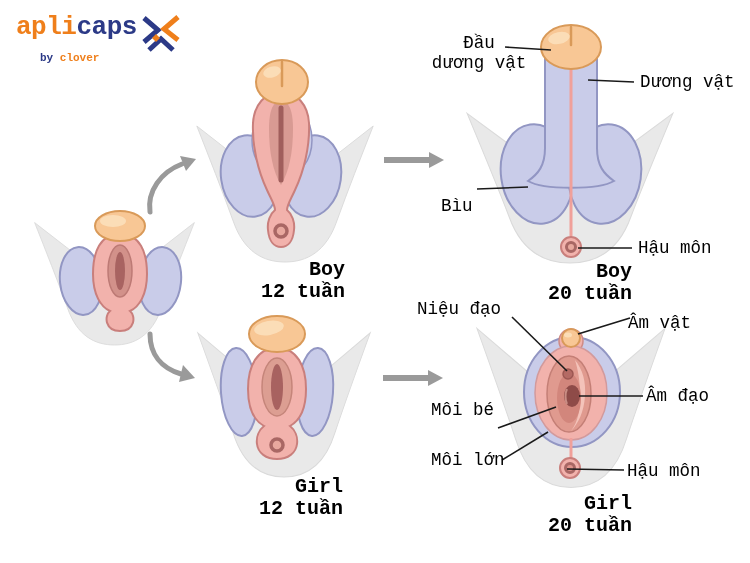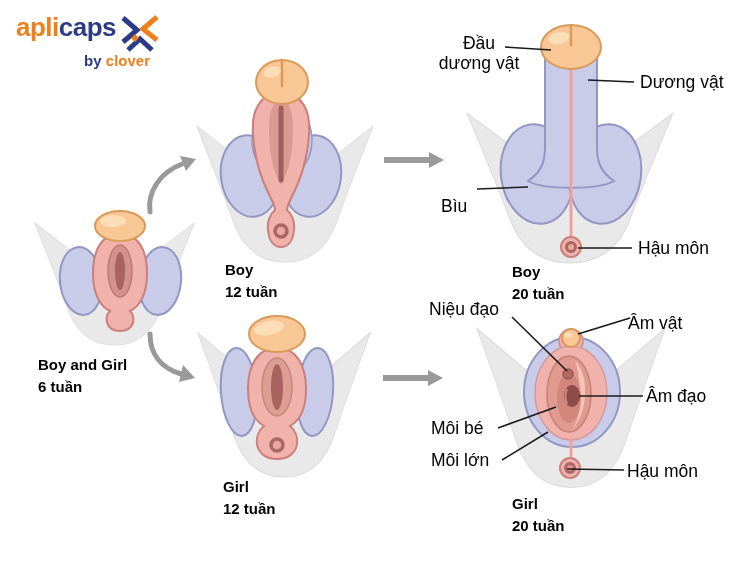--- a/index.html
+++ b/index.html
@@ -1,51 +1,51 @@
 <!DOCTYPE html>
 <html><head>
 <meta charset="utf-8">
 <style>
   html,body { margin:0; padding:0; background:#fff; }
   #canvas {
     position:relative; width:750px; height:563px; background:#ffffff;
-    font-family:Liberation Sans, sans-serif; overflow:hidden;border-radius:27px;
+    font-family:Liberation Mono, monospace; overflow:hidden;border-radius:27px;
   }
   #art { position:absolute; left:0; top:0; }
 
   
   .bg     { fill:#e9e9e9; stroke:#dadada; stroke-width:1; }
   .lav    { fill:#c9cce9; stroke:#9296c3; stroke-width:2; }
   .pink   { fill:#f2b2ac; stroke:#c97f7c; stroke-width:2; }
   .orange { fill:#f8c795; stroke:#d99a59; stroke-width:2; }
   .hl     { fill:#fbe0bd; opacity:.85; stroke:none; }
   .arrowline  { stroke:#9a9a9a; stroke-width:5; fill:none; stroke-linecap:round; }
   .arrowline2 { stroke:#9a9a9a; stroke-width:6; fill:none; }
   .arrowhead  { fill:#9a9a9a; stroke:none; }
   .leaders line { stroke:#1a1a1a; stroke-width:1.6; }
 
   
   .caption {
-    position:absolute; text-align:left; color:#000; font-weight:bold;
-    font-size:15px; line-height:22px; white-space:nowrap;
+    position:absolute; text-align:right; color:#000; font-weight:bold;
+    font-size:20px; line-height:22px; white-space:nowrap;
   }
   .callout {
     position:absolute; color:#000; font-size:17.5px; line-height:20px;
     white-space:nowrap;
   }
   .callout.center { text-align:center; }
 
   
   .logo { position:absolute; left:16px; top:12px; }
   .logo-row { display:flex; align-items:flex-start; }
   .logo-word { font-weight:bold; font-size:26px; letter-spacing:-0.5px; line-height:30px; }
   .lg-o { color:#ef7f1b; }
   .lg-n { color:#2c3a87; }
   .logo-mark { margin-left:2px; margin-top:0px; }
-  .logo-byline { font-weight:bold; font-size:15px; text-align:right; width:110px; margin-left:24px; margin-top:-2px; }
+  .logo-byline { font-weight:bold; font-size:11px; text-align:left; width:110px; margin-left:24px; margin-top:-2px; }
 </style>
 </head>
 <body>
 
 <div id="canvas">
 
   <svg id="art" width="750" height="563" viewBox="0 0 750 563">
     <defs>
       <path id="crotch" d="M2,14 L76,66 Q100,50 124,66 L198,14
         C184,46 170,78 158,108 C146,140 124,150 100,150
@@ -174,24 +174,20 @@
         <path d="M10,38 L22,27 L34,38" fill="none" stroke="#2c3a87" stroke-width="5"></path>
         <polygon points="13,26 17,22 21,26 17,30" fill="#ef7f1b"></polygon>
       </svg>
     </div>
     <div class="logo-byline">
       <span class="lg-n">by</span>
       <span class="lg-o">clover</span>
     </div>
   </div>
 
-  <div class="caption" style="left:38px; top:354px; width:165px;">
-    <div>Boy and Girl</div>
-    <div>6 tuần</div>
-  </div>
   <div class="caption" style="left:225px; top:259px; width:120px;">
     <div>Boy</div>
     <div>12 tuần</div>
   </div>
   <div class="caption" style="left:223px; top:476px; width:120px;">
     <div>Girl</div>
     <div>12 tuần</div>
   </div>
   <div class="caption" style="left:512px; top:261px; width:120px;">
     <div>Boy</div>
@@ -203,20 +199,20 @@
   </div>
 
   <div class="callout center" style="left:427px; top:33px; width:104px;">
     <div>Đầu</div>
     <div>dương vật</div>
   </div>
   <div class="callout" style="left:640px; top:72px;">Dương vật</div>
   <div class="callout" style="left:441px; top:196px;">Bìu</div>
   <div class="callout" style="left:638px; top:238px;">Hậu môn</div>
 
-  <div class="callout" style="left:429px; top:299px;text-align:center;">Niệu đạo</div>
+  <div class="callout" style="left:417px; top:299px;text-align:center;">Niệu đạo</div>
   <div class="callout" style="left:628px; top:313px;">Âm vật</div>
   <div class="callout" style="left:646px; top:386px;text-align:right;">Âm đạo</div>
-  <div class="callout" style="left:431px; top:418px;">Môi bé</div>
+  <div class="callout" style="left:431px; top:400px;">Môi bé</div>
   <div class="callout" style="left:431px; top:450px;text-align:center;">Môi lớn</div>
   <div class="callout" style="left:627px; top:461px;">Hậu môn</div>
 
 </div>
 
 </body></html>

